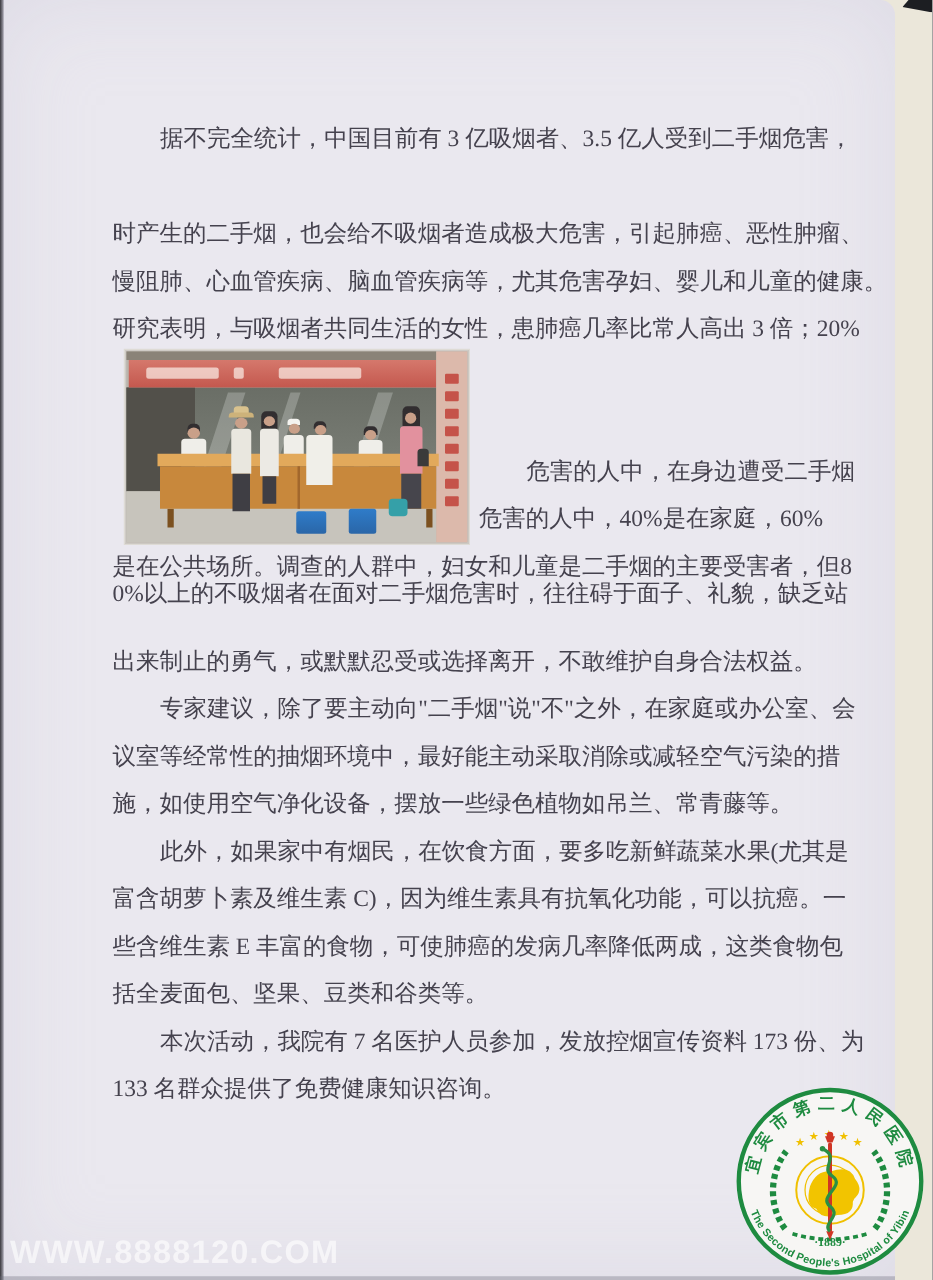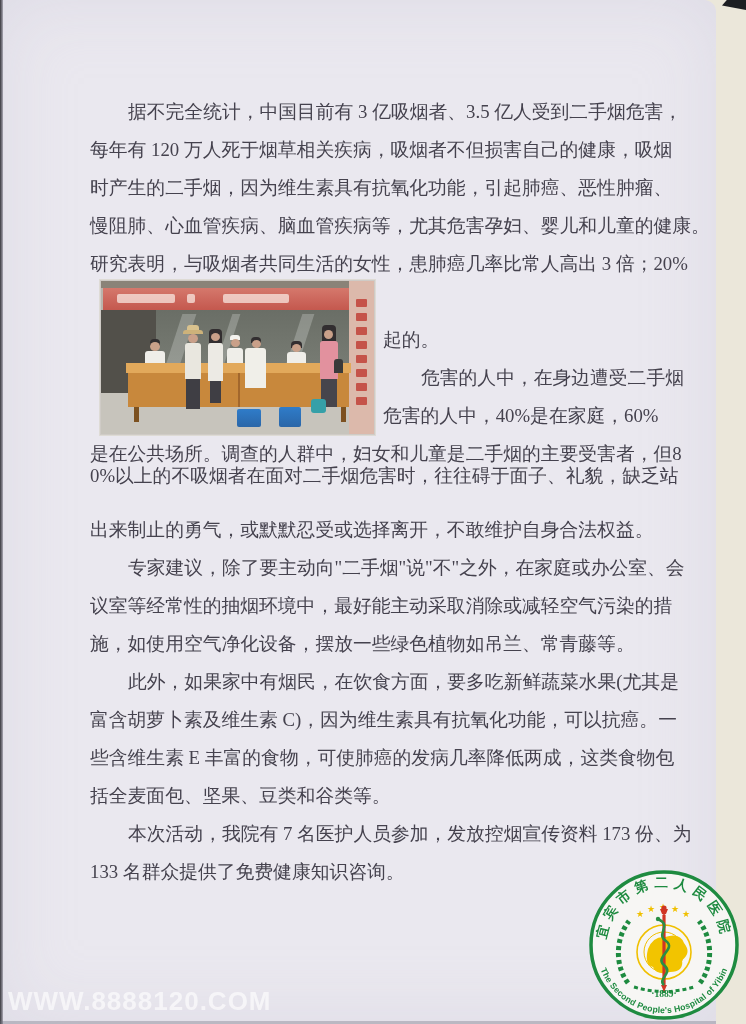--- a/index.html
+++ b/index.html
@@ -57,25 +57,23 @@
 </head>
 <body>
 
 <div class="page">
   <div class="paper"></div>
   <div class="edge-left"></div>
   <div class="corner-dark"></div>
   <div class="bottom-shade"></div>
 
   <div class="line ind" style="top:93px">据不完全统计，中国目前有 3 亿吸烟者、3.5 亿人受到二手烟危害，</div>
-  <div class="line" style="top:131px">每年有 120 万人死于烟草相关疾病，吸烟者不但损害自己的健康，吸烟</div>
-  <div class="line" style="top:169px">时产生的二手烟，因为维生素具有抗氧化功能，引起肺癌、恶性肿瘤、</div>
+  <div class="line" style="top:169px">时产生的二手烟，也会给不吸烟者造成极大危害，引起肺癌、恶性肿瘤、</div>
   <div class="line" style="top:207px">慢阻肺、心血管疾病、脑血管疾病等，尤其危害孕妇、婴儿和儿童的健康。</div>
   <div class="line" style="top:245px">研究表明，与吸烟者共同生活的女性，患肺癌几率比常人高出 3 倍；20%</div>
-  <div class="line beside" style="top:321px">起的。</div>
   <div class="line beside ind" style="top:359px">危害的人中，在身边遭受二手烟</div>
   <div class="line beside" style="top:397px">危害的人中，40%是在家庭，60%</div>
   <div class="line" style="top:435px">是在公共场所。调查的人群中，妇女和儿童是二手烟的主要受害者，但8</div>
   <div class="line" style="top:457px">0%以上的不吸烟者在面对二手烟危害时，往往碍于面子、礼貌，缺乏站</div>
   <div class="line" style="top:511px">出来制止的勇气，或默默忍受或选择离开，不敢维护自身合法权益。</div>
   <div class="line ind" style="top:549px">专家建议，除了要主动向"二手烟"说"不"之外，在家庭或办公室、会</div>
   <div class="line" style="top:625px">施，如使用空气净化设备，摆放一些绿色植物如吊兰、常青藤等。</div>
   <div class="line" style="top:587px">议室等经常性的抽烟环境中，最好能主动采取消除或减轻空气污染的措</div>
   <div class="line ind" style="top:663px">此外，如果家中有烟民，在饮食方面，要多吃新鲜蔬菜水果(尤其是</div>
   <div class="line" style="top:739px">些含维生素 E 丰富的食物，可使肺癌的发病几率降低两成，这类食物包</div>

